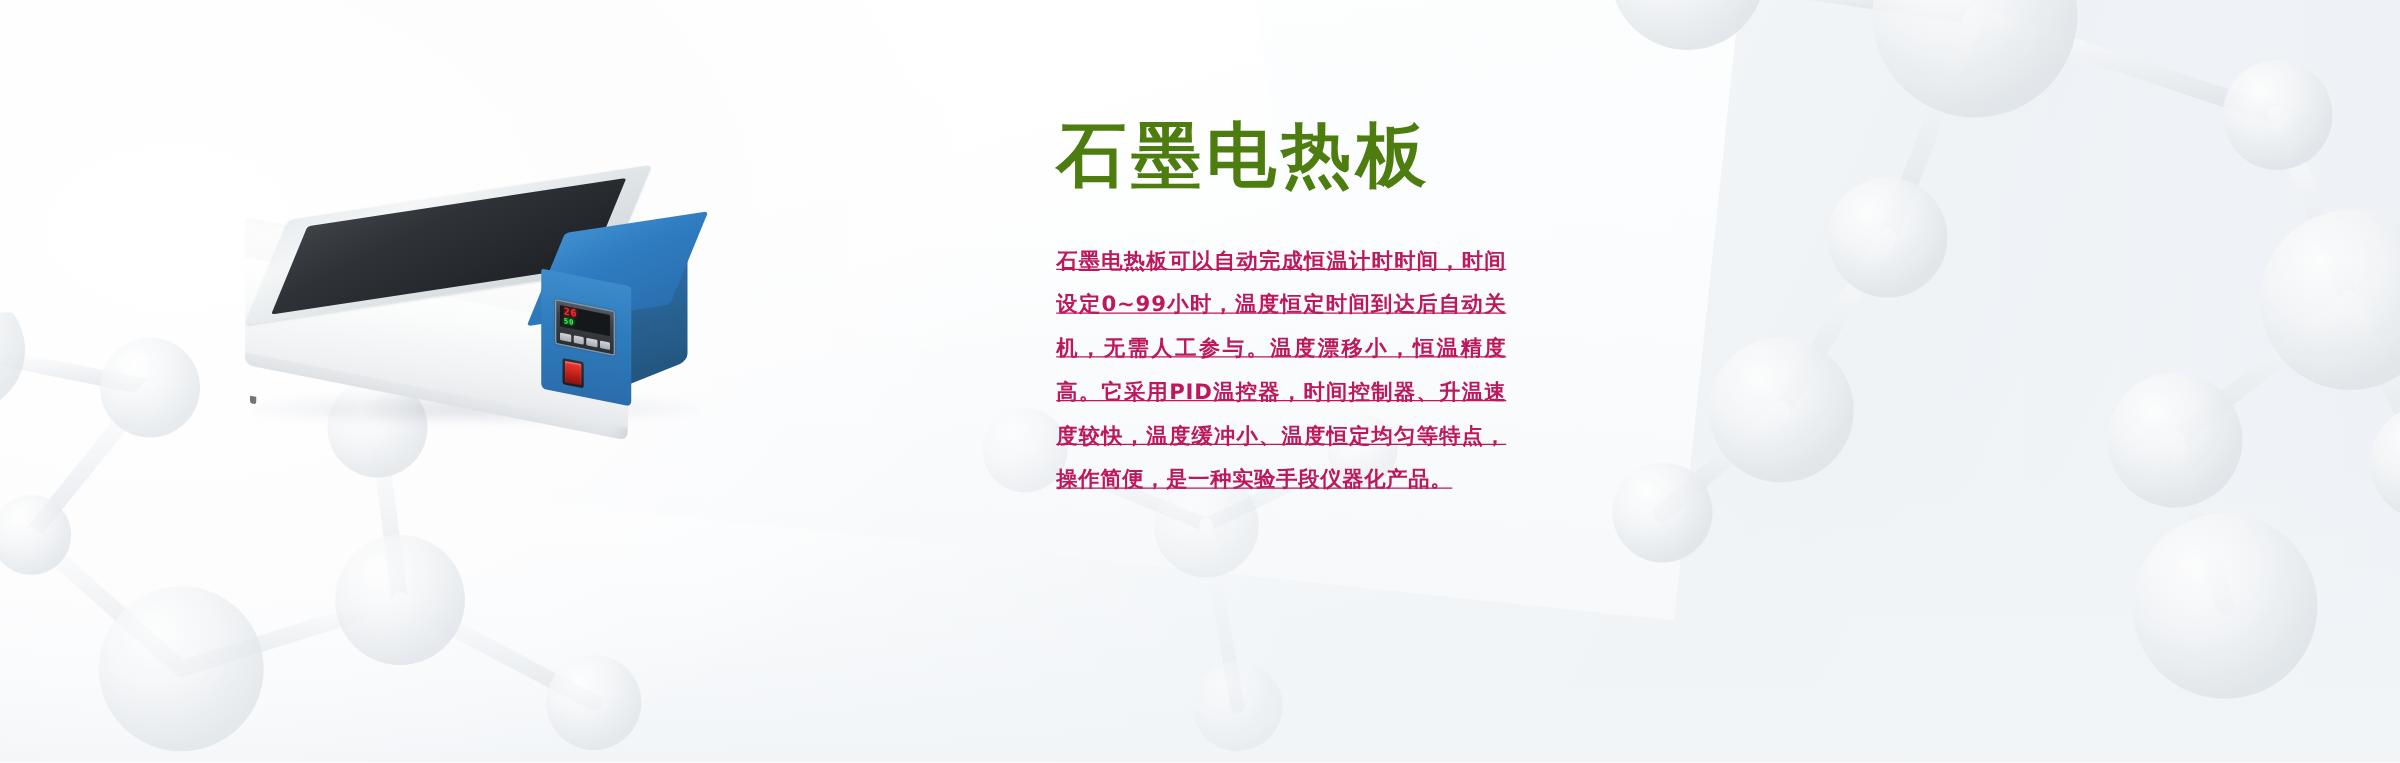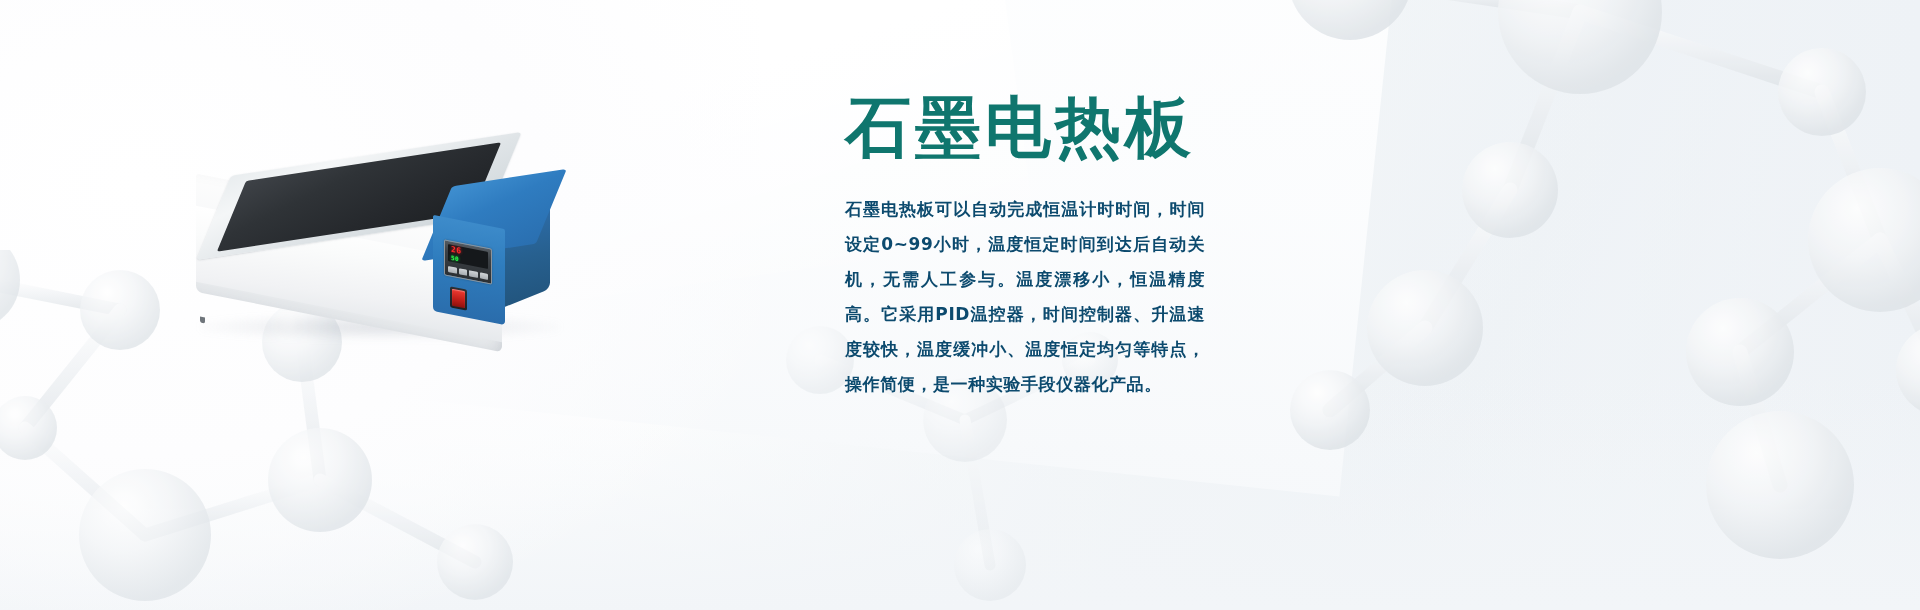--- a/index.html
+++ b/index.html
@@ -191,38 +191,39 @@
   }
   .foot-l { left:22px; top:199px; transform:skewY(11deg); }
 
   
   .content {
     position:absolute;
     left:845px; top:90px;
     width:480px;
   }
   .headline {
-    font-family:Liberation Serif, serif;
-    font-size:66px;
+    font-family:Liberation Mono, monospace;
+    font-size:56px;
     font-weight:bold;
-    color:#0f766e;
+    color:#4d7c0f;
     letter-spacing:4px;
     line-height:76px;
     white-space:nowrap;
   }
   .paragraph {
     margin-top:26px;
     font-family:"DejaVu Sans","Liberation Sans",sans-serif;
     font-size:17px;
     font-weight:bold;
-    color:#0c4a6e;
+    color:#be185d;
     line-height:35px;
     letter-spacing:.6px;
     width:360px;
     text-align:justify;
+    text-decoration:underline;
   }
 </style>
 </head>
 <body>
 
 <div class="banner">
 
   <div class="bg-base"></div>
   <div class="bg-right-tint"></div>
   <div class="bg-bottom-tint"></div>

